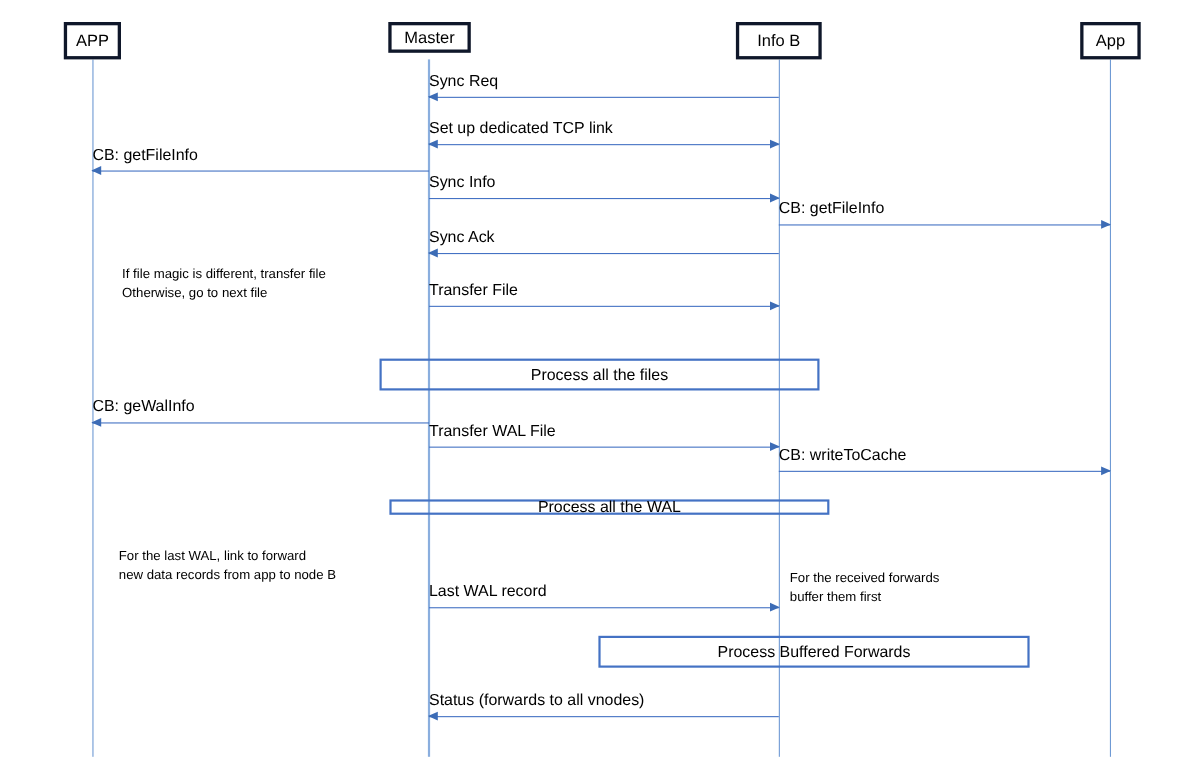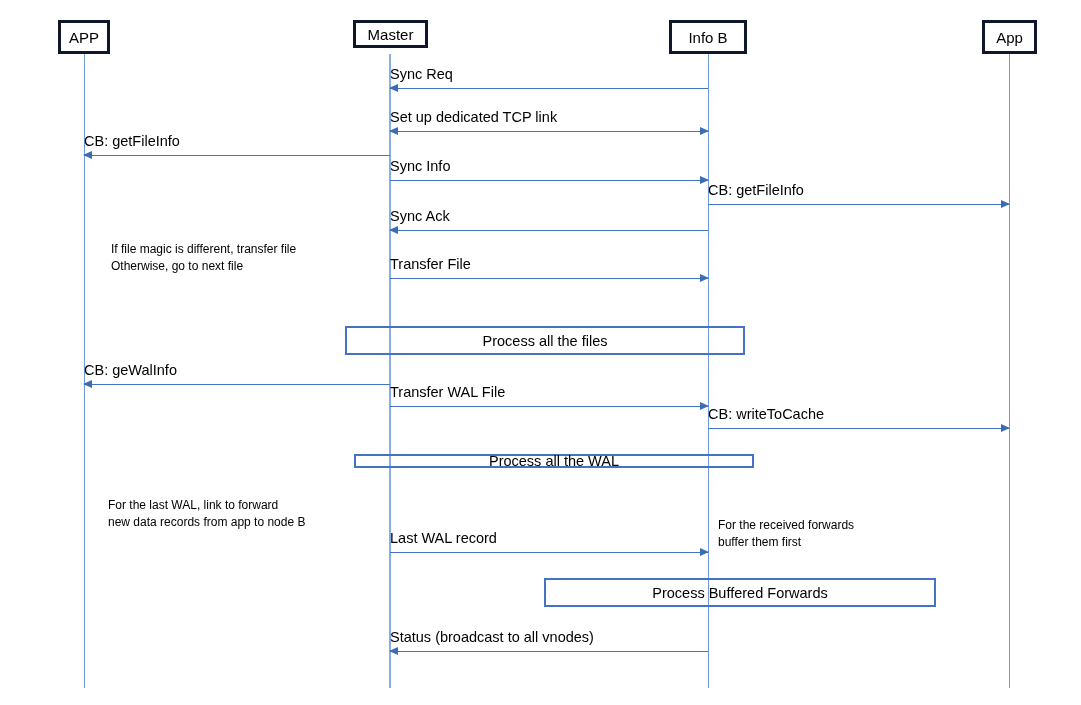--- a/index.html
+++ b/index.html
@@ -107,21 +107,21 @@
         <div class="cap">CB: writeToCache</div>
       </div>
       <div class="msg" style="left: 390px; width: 318px; top: 552px;">
         <div class="line"></div>
         <div class="head-r"></div>
         <div class="cap">Last WAL record</div>
       </div>
       <div class="msg" style="left: 390px; width: 318px; top: 651px;">
         <div class="line"></div>
         <div class="head-l"></div>
-        <div class="cap">Status (broadcast to all vnodes)</div>
+        <div class="cap">Status (forwards to all vnodes)</div>
       </div>
     </div>
   <div id="boxes">
       <div class="procbox" style="left: 345px; top: 326px; width: 400px; height: 29px;">
         <span>Process all the files</span>
       </div>
       <div class="procbox" style="left: 354px; top: 454px; width: 400px; height: 14px;">
         <span>Process all the WAL</span>
       </div>
       <div class="procbox" style="left: 544px; top: 578px; width: 392px; height: 29px;">

